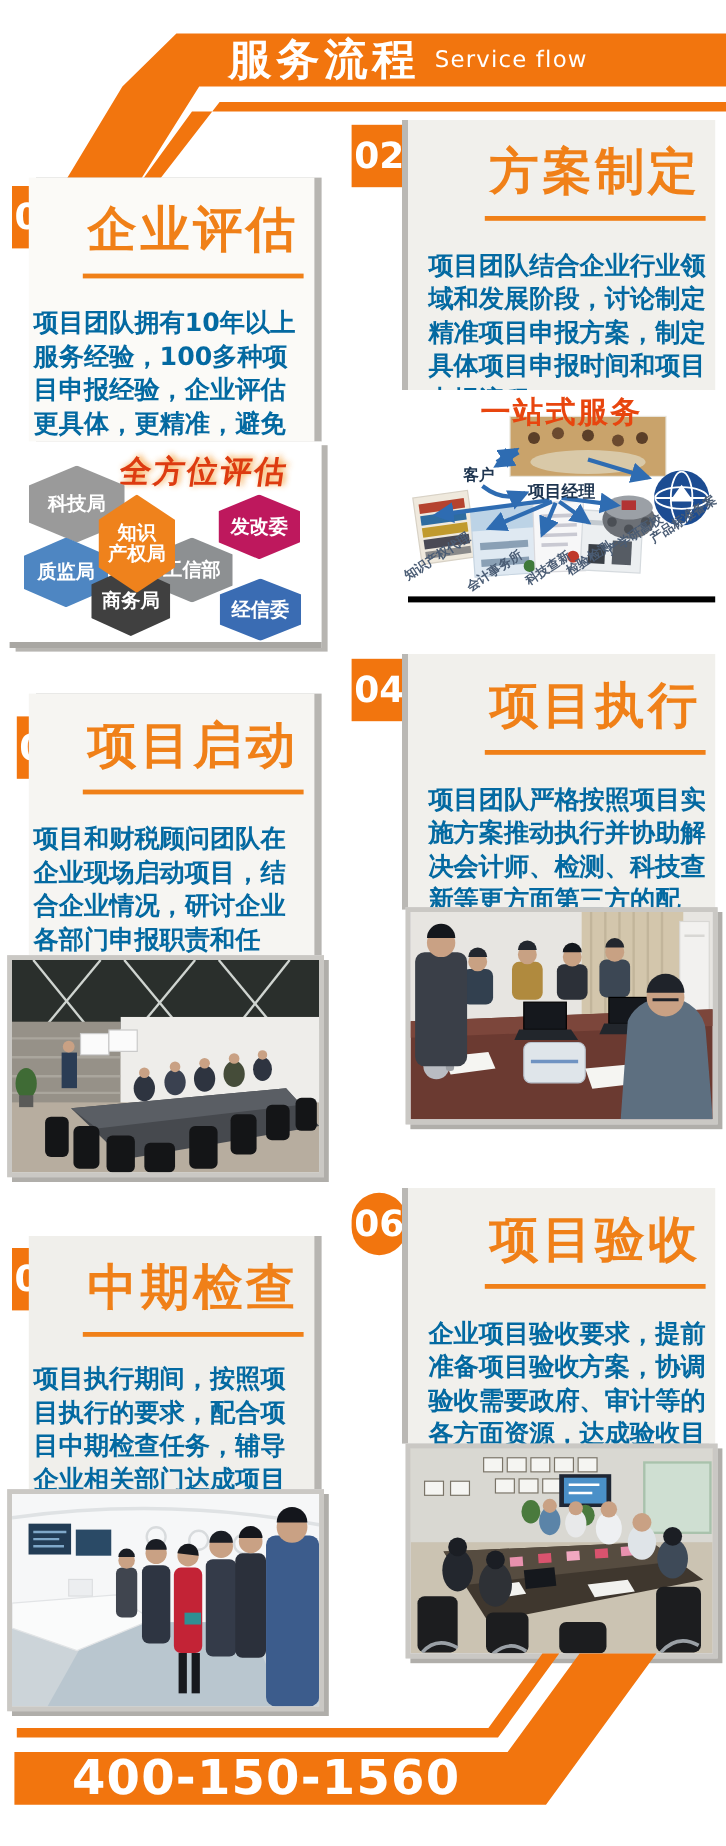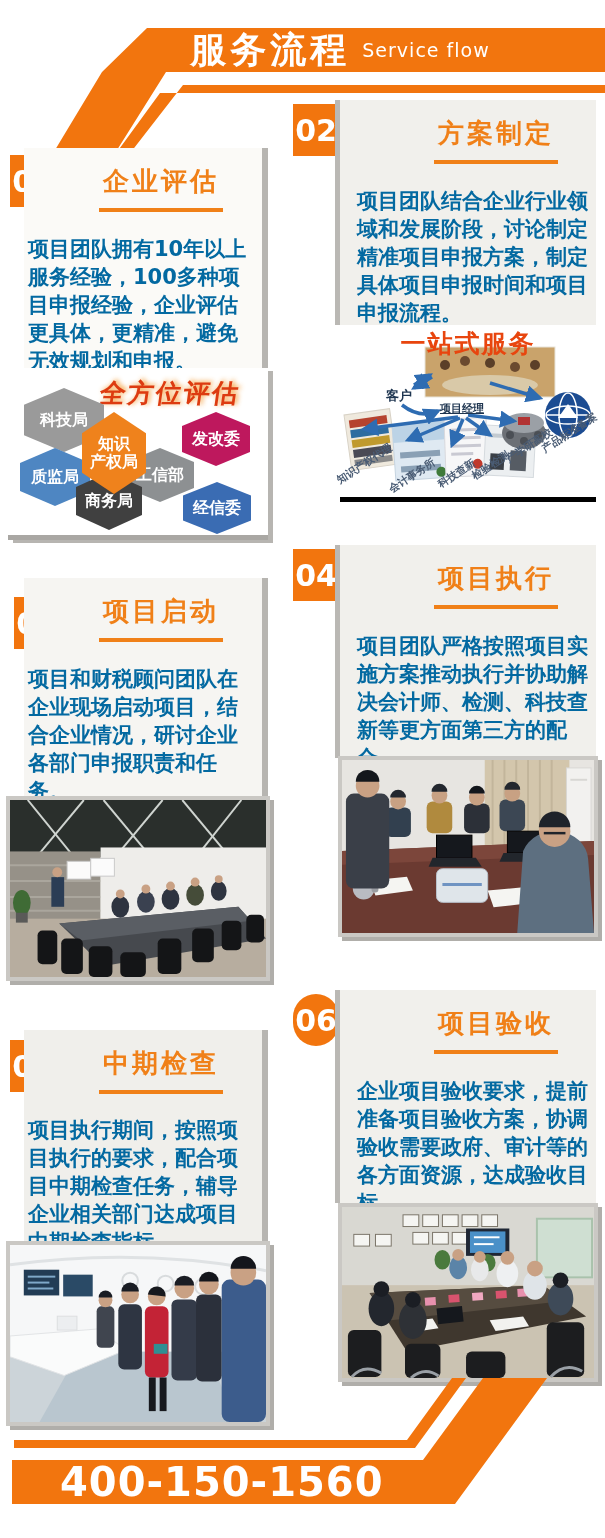--- a/index.html
+++ b/index.html
@@ -24,21 +24,21 @@
   
   .card{position:absolute;text-align:center;box-sizing:border-box;}
   .cl{box-shadow:6px 0 0 #b7b5b1;}
   .cr{box-shadow:-5px 0 0 #bab8b4;}
   #card1{left:24px;top:148px;width:238px;height:220px;background:#fbfaf7;}
   #card2{left:340px;top:100px;width:256px;height:225px;background:#f1f0ec;}
   #card3{left:24px;top:578px;width:238px;height:218px;background:#f6f5f2;}
   #card4{left:340px;top:545px;width:256px;height:213px;background:#f1f0ec;}
   #card5{left:24px;top:1030px;width:238px;height:211px;background:#f0efeb;font-family:Liberation Mono, monospace;}
   #card6{left:340px;top:990px;width:256px;height:213px;background:#f1f0ec;}
-  .ctitle{display:inline-block;margin-top:16px;font-size:26px;font-weight:bold;color:#f08018;
+  .ctitle{display:inline-block;margin-top:16px;font-size:41px;font-weight:bold;color:#f08018;
     letter-spacing:3px;border-bottom:4px solid #f08018;padding:0 4px 9px;white-space:nowrap;}
   .cl .ctitle{margin-left:36px;} .cr .ctitle{margin-left:56px;}
   .cdesc{margin-top:24px;font-size:21px;line-height:1.33;font-weight:bold;color:#0369a1;
     text-align:left;word-break:break-all;}
   .cl .cdesc{padding:0 8px 0 4px;} .cr .cdesc{padding:0 6px 0 17px;}
 
   
   #hexblock{position:absolute;left:8px;top:368px;width:260px;height:167px;background:#fff;
     border-bottom:5px solid #a9a7a3;box-shadow:5px 3px 0 #b7b5b1;}
   #hexd-title{position:absolute;left:92px;top:8px;font-size:26px;font-weight:bold;color:#dd3b10;
@@ -54,21 +54,21 @@
   #hx6{left:68px;top:104px;width:66px;height:58px;background:#404040;}
   #hx7{left:175px;top:114px;width:68px;height:52px;background:#3a6cb3;}
 
   
   #svcblock{position:absolute;left:340px;top:325px;width:256px;height:172px;background:#fff;
     border-bottom:5px solid #000000;}
   #svc-title{position:absolute;left:0;top:2px;width:256px;text-align:center;font-size:25px;
     font-weight:bold;color:#e8450e;letter-spacing:2px;}
   .svc-node{position:absolute;font-weight:bold;color:#1e3550;font-size:13px;white-space:nowrap;}
   #svc-client{left:46px;top:62px;}
-  #svc-manager{left:100px;top:76px;font-size:11px;text-decoration:underline;}
+  #svc-manager{left:100px;top:76px;font-size:14px;}
   .svc-lbl{position:absolute;font-size:10.5px;font-weight:bold;color:#4a5c74;white-space:nowrap;
     transform:rotate(-33deg);transform-origin:left bottom;}
   #sl1{left:2px;top:148px;}  #sl2{left:54px;top:157px;} #sl3{left:103px;top:152px;}
   #sl4{left:137px;top:144px;}#sl5{left:171px;top:127px;}#sl6{left:207px;top:117px;}
 
   
   .photo{position:absolute;border:4px solid #cac8c4;box-shadow:4px 4px 0 #b0aeaa;
     box-sizing:border-box;background:#ddd;overflow:hidden;}
   #photo3{left:6px;top:796px;width:264px;height:185px;}
   #photo4{left:338px;top:756px;width:260px;height:181px;}

